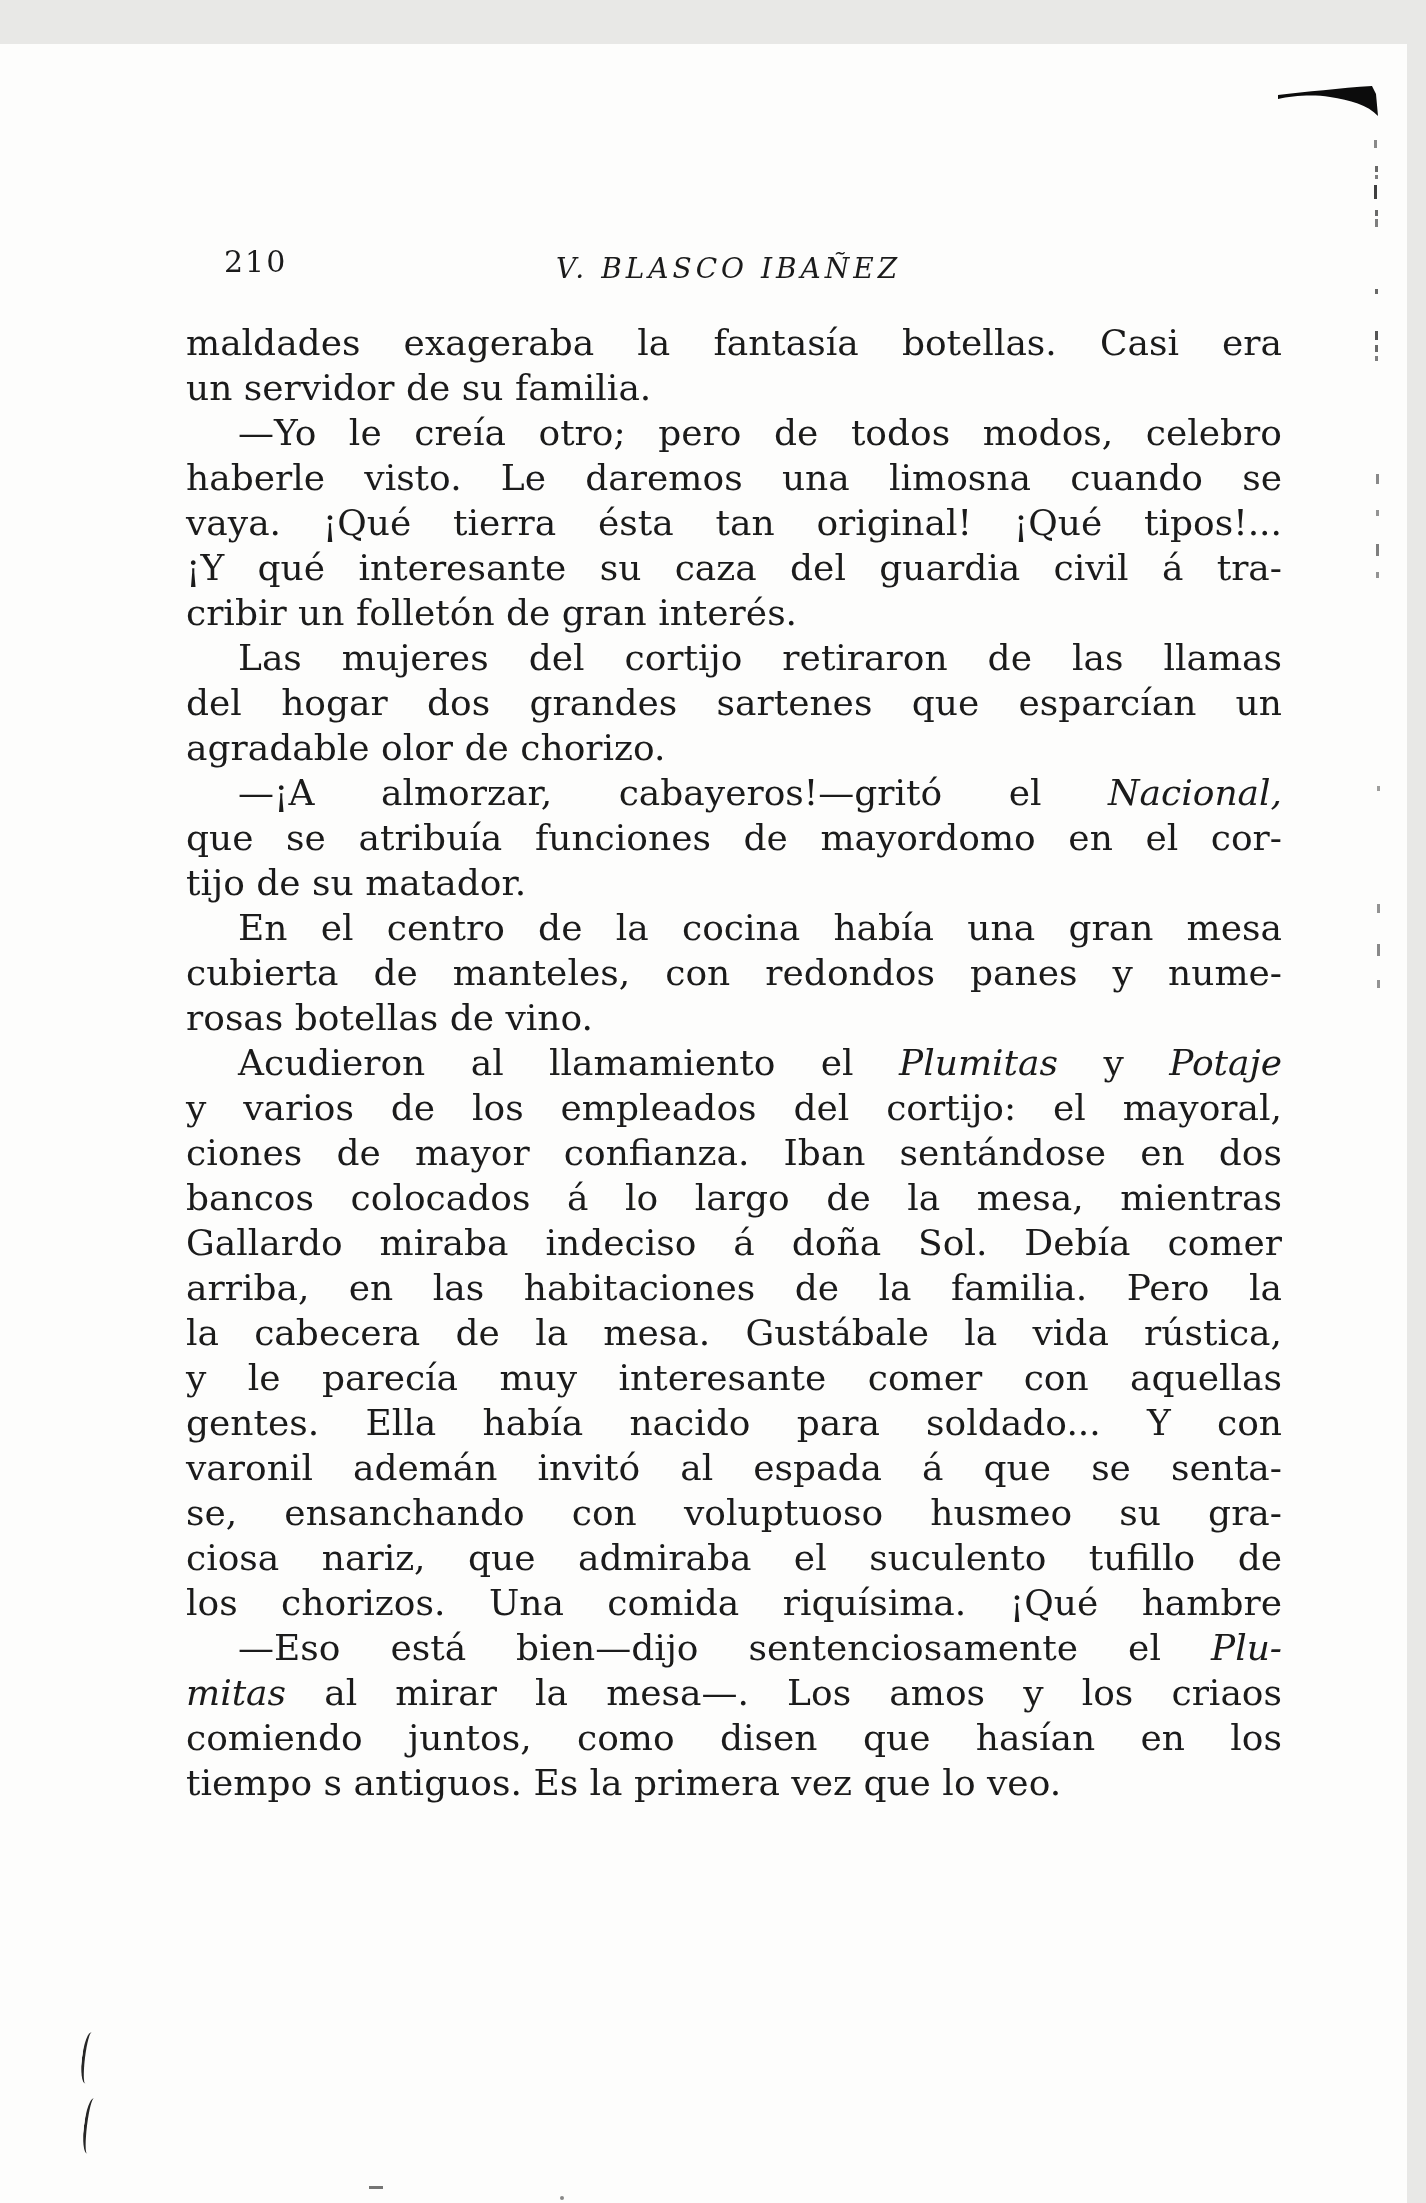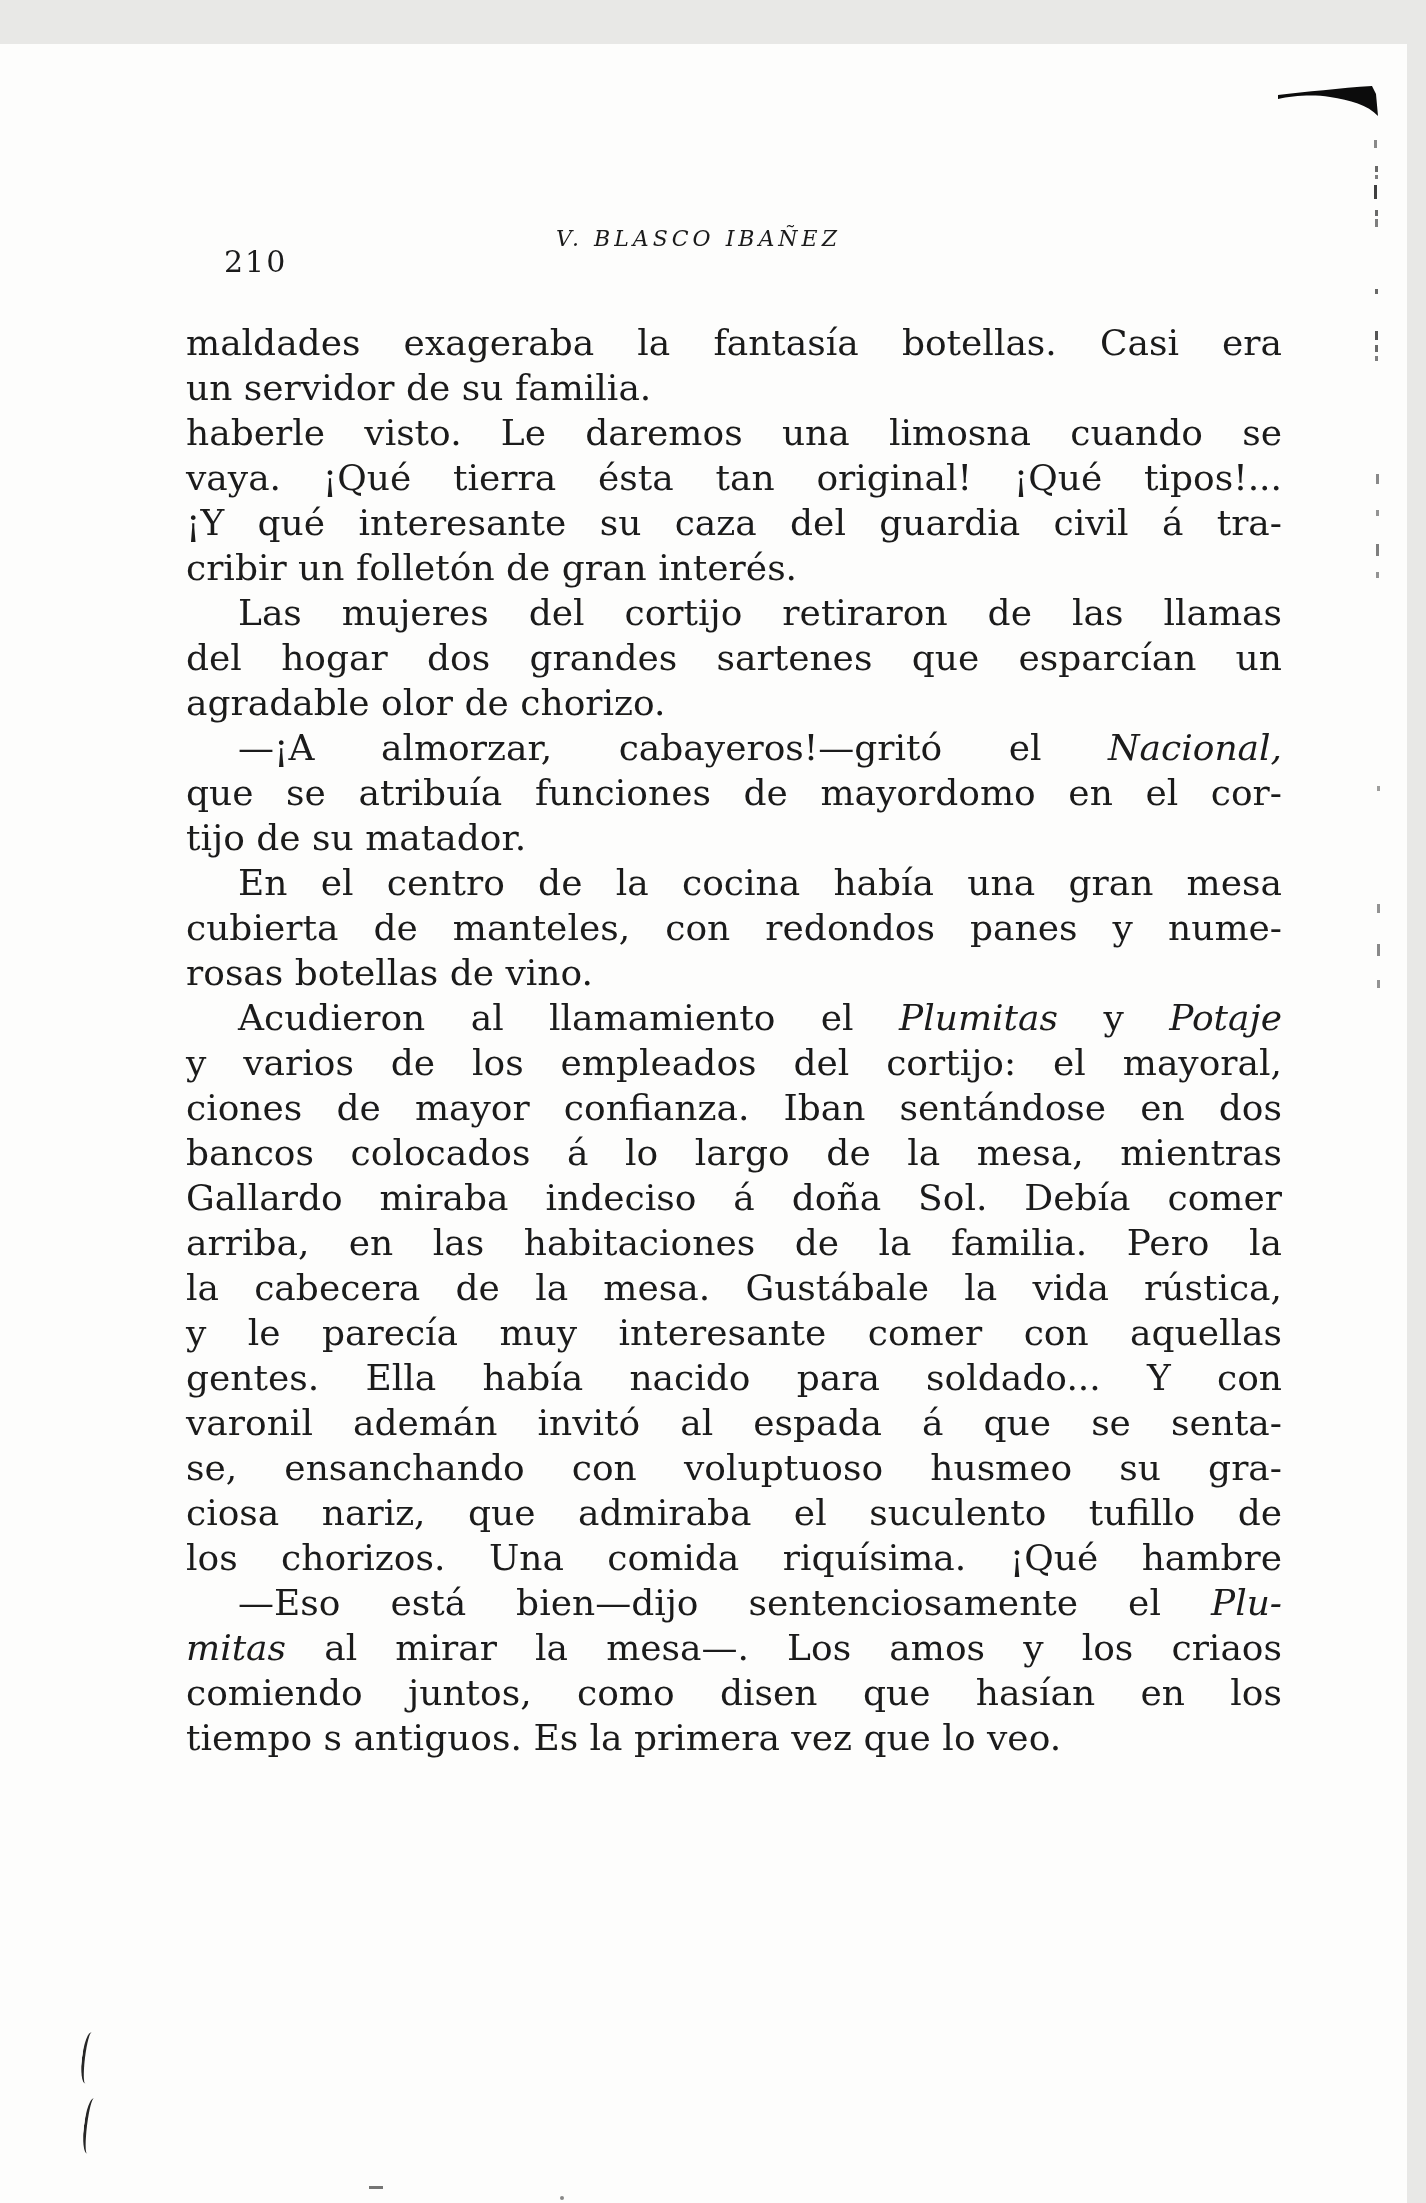--- a/index.html
+++ b/index.html
@@ -8,22 +8,22 @@
     background:#fdfdfc; overflow:hidden;
     font-family:"DejaVu Serif","Liberation Serif",serif;
     color:#1b1b1b;
     margin-top:44px;
   }
   #page-number{
     position:absolute; left:224px; top:200px;
     font-size:30px; letter-spacing:2px;
   }
   #running-title{
-    position:absolute; left:556px; top:182px;
-    font-size:22px; font-style:italic; letter-spacing:4px;
+    position:absolute; left:556px; top:208px;
+    font-size:28px; font-style:italic; letter-spacing:4px;
     white-space:nowrap;
   }
   #page-text{
     position:absolute; left:186px; top:276px; width:1096px;
   }
   .line{
     height:45px; line-height:45px; font-size:36px;
     text-align:justify; text-align-last:justify;
     white-space:nowrap; 
   }
@@ -45,20 +45,21 @@
 
 <div id="page">
 
   <div id="page-number">210</div>
 
   <div id="running-title">V. BLASCO IBAÑEZ</div>
 
   <div id="page-text">
       <div class="line"><span>maldades exageraba la fantasía botellas. Casi era</span></div>
       <div class="line last"><span>un servidor de su familia.</span></div>
+      <div class="line indent"><span>—Yo le creía otro; pero de todos modos, celebro</span></div>
       <div class="line"><span>haberle visto. Le daremos una limosna cuando se</span></div>
       <div class="line"><span>vaya. ¡Qué tierra ésta tan original! ¡Qué tipos!...</span></div>
       <div class="line"><span>¡Y qué interesante su caza del guardia civil á tra-</span></div>
       <div class="line last"><span>cribir un folletón de gran interés.</span></div>
       <div class="line indent"><span>Las mujeres del cortijo retiraron de las llamas</span></div>
       <div class="line"><span>del hogar dos grandes sartenes que esparcían un</span></div>
       <div class="line last"><span>agradable olor de chorizo.</span></div>
       <div class="line indent"><span>—¡A almorzar, cabayeros!—gritó el </span><span class="it">Nacional,</span></div>
       <div class="line"><span>que se atribuía funciones de mayordomo en el cor-</span></div>
       <div class="line last"><span>tijo de su matador.</span></div>

